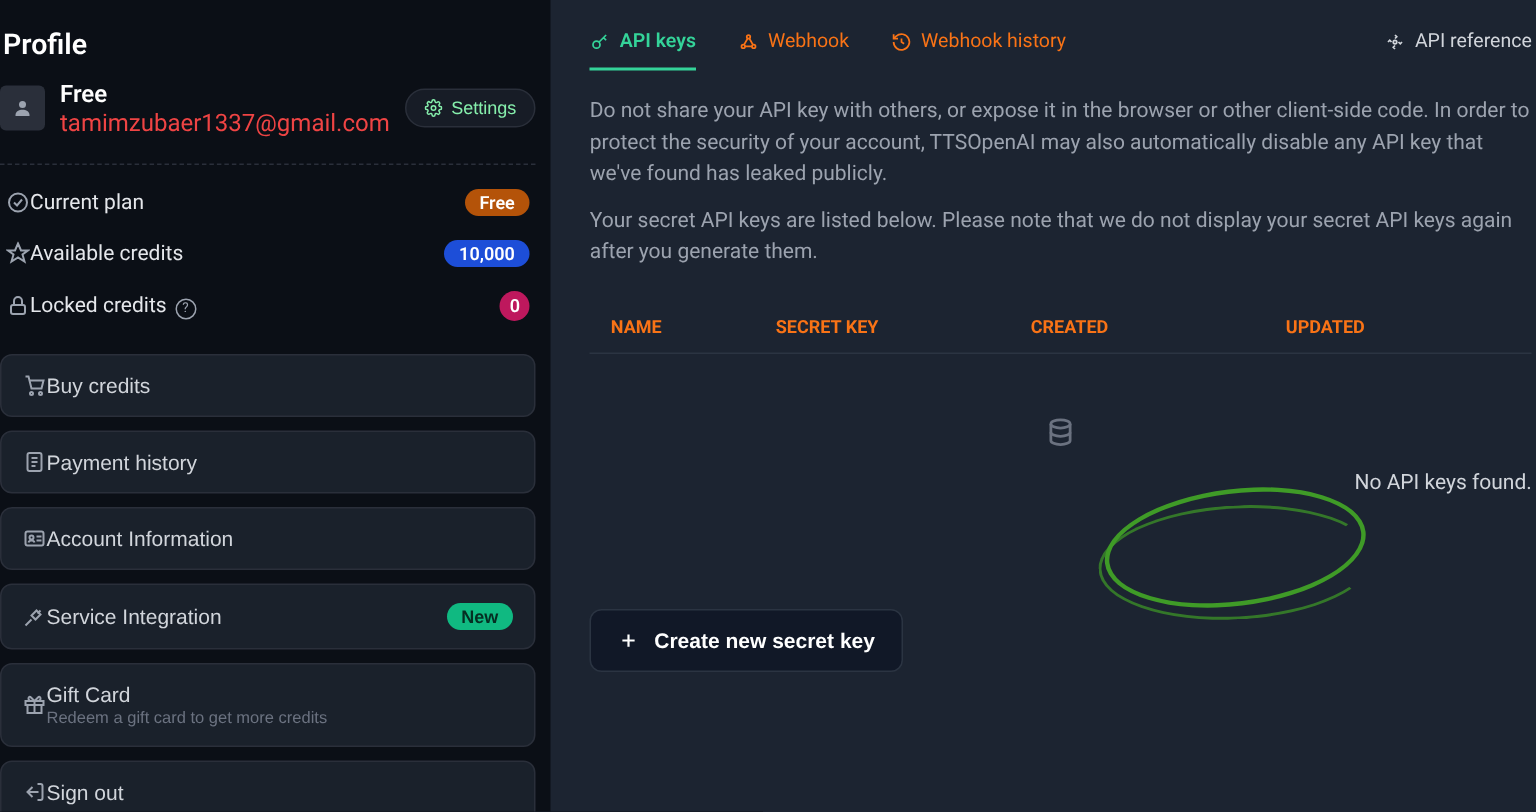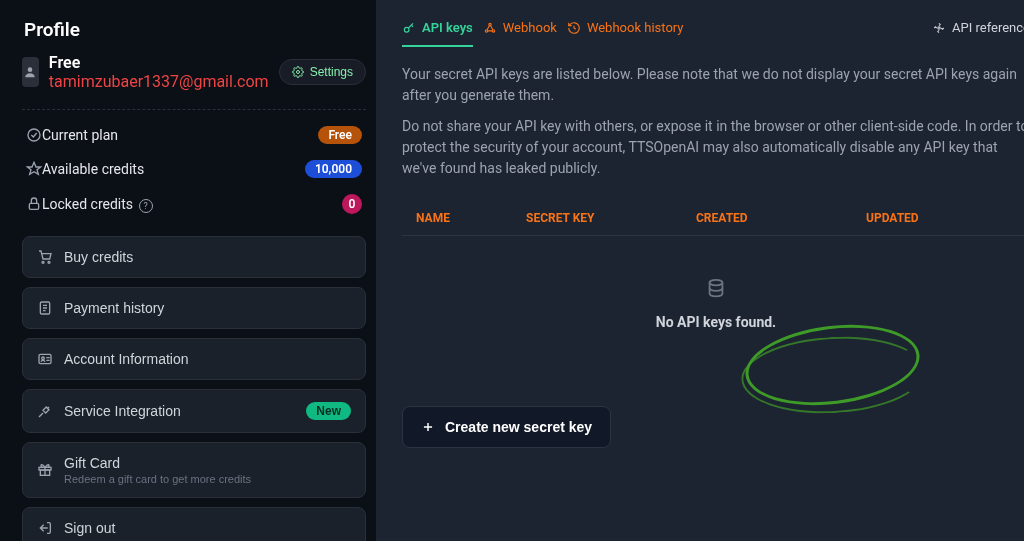--- a/index.html
+++ b/index.html
@@ -10,21 +10,21 @@
       width: 1024px;
       height: 541px;
       overflow: hidden;
       display: flex;
     }
 
     
     .sidebar {
       width: 376px;
       background: #0b0f16;
-      padding: 18px 10px 10px 22px;
+      padding: 18px 10px 10px 0;
       display: flex;
       flex-direction: column;
     }
     .profile-heading {
       color: #ffffff;
       font-size: 19px;
       font-weight: 600;
       margin-bottom: 12px;
       padding-left: 2px;
     }
@@ -94,42 +94,41 @@
 
     .sidebar-buttons { margin-top: 14px; display: flex; flex-direction: column; gap: 9px; }
     .sb-btn {
       background: #1a212b;
       border: 1px solid #2a2f3a;
       border-radius: 8px;
       color: #d1d5db;
       padding: 12px 14px;
       display: flex;
       align-items: center;
-      gap: 11px;
       font-size: 14px;
       cursor: pointer;
       position: relative;
     }
     .sb-btn .sb-label { flex: 1; text-align: left; }
     .sb-btn .sb-sub { display: block; color: #6b7280; font-size: 11px; margin-top: 2px; }
 
     .si-icon { width: 16px; display: inline-flex; justify-content: center; color: #9ca3af; }
 
     
     .main {
       flex: 1;
       background: #1c2431;
       position: relative;
     }
     .main-inner { padding: 20px 26px; }
 
     .tabs {
       display: flex;
       align-items: center;
-      gap: 10px;
+      gap: 28px;
       border-bottom: 1px solid transparent;
       position: relative;
     }
     .tab {
       display: flex;
       align-items: center;
       gap: 6px;
       font-size: 13px;
       color: #f97316;
       padding-bottom: 12px;
@@ -171,21 +170,21 @@
     .col-secret { flex: 0 0 170px; }
     .col-created{ flex: 0 0 170px; }
     .col-updated{ flex: 0 0 150px; }
 
     .empty-state {
       margin-top: 42px;
       text-align: center;
       color: #d1d5db;
     }
     .db-icon { color: #6b7280; margin-bottom: 10px; display: inline-block; }
-    .empty-text { font-size: 14px; font-weight: 700; }
+    .empty-text { font-size: 14px; font-weight: 400; text-align: right; }
 
     .create-btn {
       margin-top: 76px;
       background: #111827;
       border: 1px solid #2b3442;
       border-radius: 8px;
       color: #ffffff;
       font-size: 14px;
       font-weight: 600;
       padding: 12px 18px;
@@ -382,22 +381,22 @@
       </div>
       <div class="tabs-right">
         <svg width="14" height="14" viewBox="0 0 24 24" fill="none" stroke="currentColor" stroke-width="2">
             <path d="M12 4l2 2-2 2M12 20l-2-2 2-2M4 12l2-2 2 2M20 12l-2 2-2-2"></path>
             <circle cx="12" cy="12" r="2"></circle>
           </svg>
         <span>API reference</span>
       </div>
     </div>
 
+    <p class="desc">Do not share your API key with others, or expose it in the browser or other client-side code. In order to protect the security of your account, TTSOpenAI may also automatically disable any API key that we've found has leaked publicly.</p>
     <p class="desc">Your secret API keys are listed below. Please note that we do not display your secret API keys again after you generate them.</p>
-    <p class="desc">Do not share your API key with others, or expose it in the browser or other client-side code. In order to protect the security of your account, TTSOpenAI may also automatically disable any API key that we've found has leaked publicly.</p>
 
     <div class="table-header">
       <div class="col-name">NAME</div>
       <div class="col-secret">SECRET KEY</div>
       <div class="col-created">CREATED</div>
       <div class="col-updated">UPDATED</div>
     </div>
 
     <div class="empty-state">
       <span class="db-icon">

